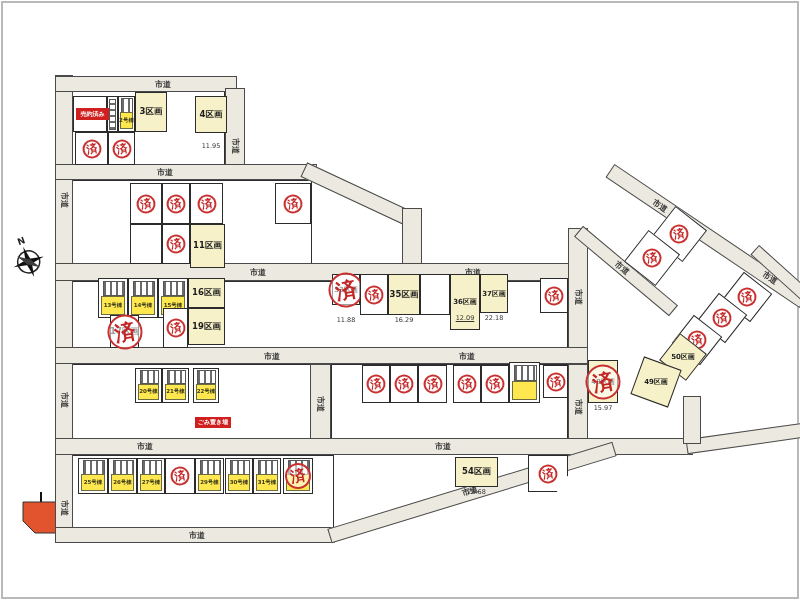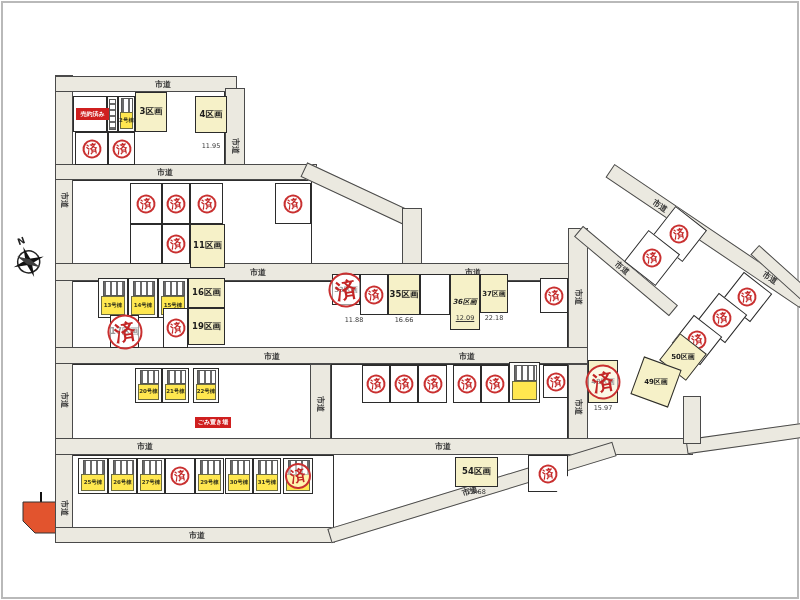--- a/index.html
+++ b/index.html
@@ -185,30 +185,30 @@
     <div class="lot h" style="left: 193px; top: 368px; width: 26px; height: 35px;">
       <div class="plan-top"></div>
       <div class="house">
         <span>22号棟</span>
       </div>
     </div>
     <div class="lot w" style="left: 332px; top: 274px; width: 28px; height: 31px;">
       <div class="lot-label" style="font-size: 7px;">33区画</div>
       <div class="stamp b" style="transform: translate(-50%, -50%) rotate(-10deg);">済</div>
     </div>
-    <div class="lot-num" style="left: 354px; top: 316px; text-align: right;">11.88</div>
+    <div class="lot-num" style="left: 346px; top: 316px; text-align: right;">11.88</div>
     <div class="lot w" style="left: 360px; top: 274px; width: 28px; height: 41px;">
       <div class="stamp s" style="transform: translate(-50%, -50%) rotate(-10deg);">済</div>
     </div>
     <div class="lot a" style="left: 388px; top: 274px; width: 32px; height: 41px;">
       <div class="lot-label">35区画</div>
     </div>
-    <div class="lot-num" style="left: 404px; top: 316px;">16.66</div>
+    <div class="lot-num" style="left: 404px; top: 316px;">16.29</div>
     <div class="lot w" style="left: 420px; top: 274px; width: 30px; height: 41px;"></div>
-    <div class="lot a" style="left: 450px; top: 274px; width: 30px; height: 56px; font-style: italic;">
+    <div class="lot a" style="left: 450px; top: 274px; width: 30px; height: 56px;">
       <div class="lot-label" style="font-size: 7px;">36区画</div>
     </div>
     <div class="lot-num" style="left: 465px; top: 314px; text-decoration: underline;">12.09</div>
     <div class="lot a" style="left: 480px; top: 274px; width: 28px; height: 39px;">
       <div class="lot-label" style="font-size: 7px;">37区画</div>
     </div>
     <div class="lot-num" style="left: 494px; top: 314px;">22.18</div>
     <div class="lot w" style="left: 540px; top: 278px; width: 28px; height: 35px;">
       <div class="stamp s" style="transform: translate(-50%, -50%) rotate(-10deg);">済</div>
     </div>

